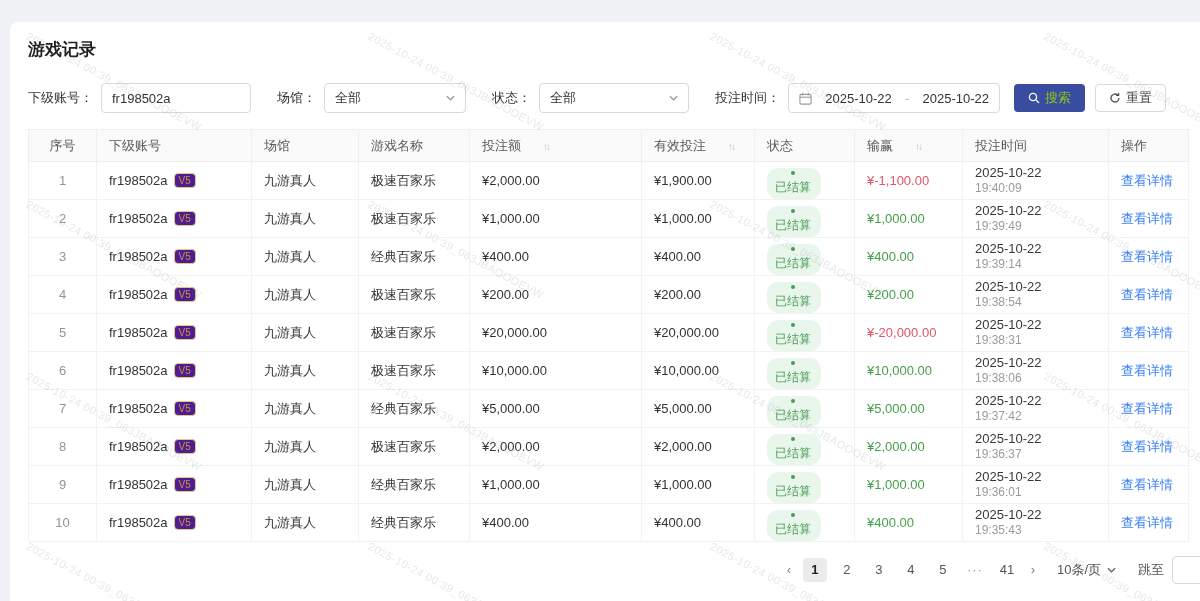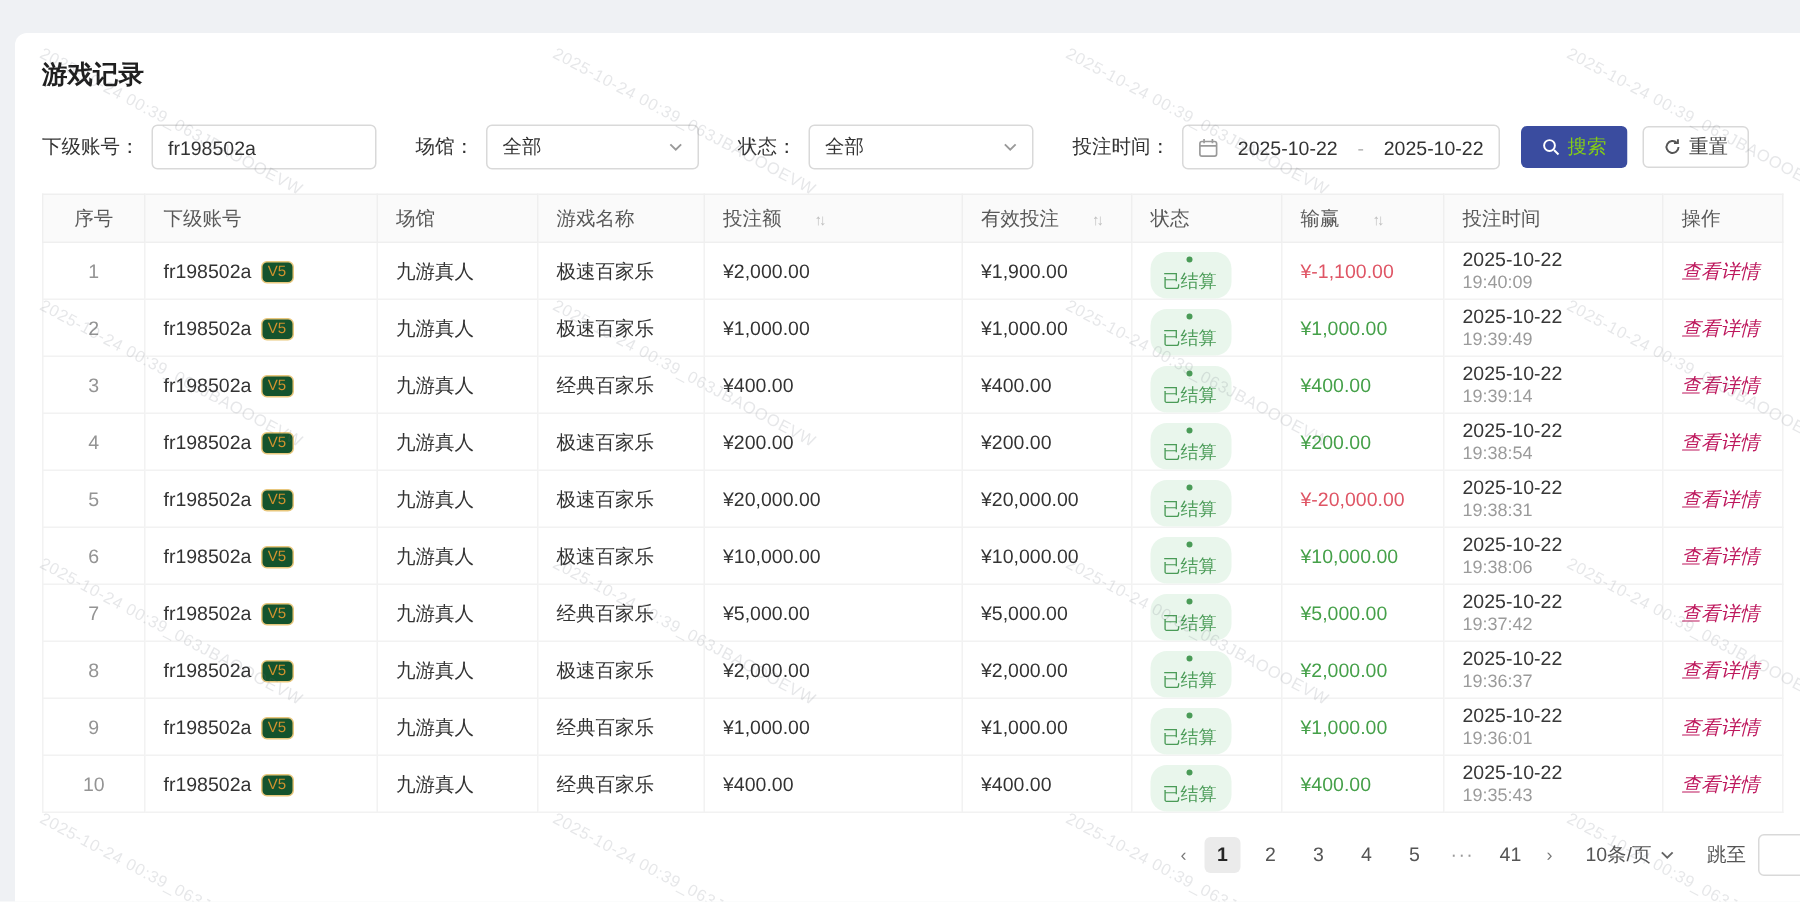--- a/index.html
+++ b/index.html
@@ -58,35 +58,35 @@
   thead th:first-child { border-left: 1px solid #efefef; text-align: center; }
   tbody td {
     height: 38px; padding: 0 12px; text-align: left;
     border: 1px solid #f2f2f2; border-left: none; border-top: none;
     color: #333; background: #fff;
   }
   tbody td:first-child { border-left: 1px solid #f2f2f2; text-align: center; color: #949494; }
   .sort-icon { color: #bfbfbf; font-size: 10px; letter-spacing: -2px; margin-left: 22px; cursor: pointer; }
   .lvl-badge {
     display: inline-block; margin-left: 6px;
-    font-size: 10px; color: #d0922f; background: #14532d;
+    font-size: 10px; color: #d0922f; background: #4c1d95;
     border: 1px solid #e8c77d; border-radius: 4px;
     padding: 1px 4px; line-height: 11px; vertical-align: 1px;
   }
   .pill {
     display: inline-flex; align-items: center; gap: 4px;
     background: #e9f6ec; color: #4a9b57; border-radius: 11px;
     padding: 3px 10px 3px 8px; font-size: 12px; flex-direction: column;
   }
   .pill .dot { width: 4px; height: 4px; border-radius: 50%; background: #4a9b57; display: inline-block; }
   td .win-pos { color: #45a049; }
   td .win-neg { color: #df5565; }
   .d-date { color: #383838; line-height: 16px; }
   .d-time { color: #9b9b9b; font-size: 12px; line-height: 15px; }
-  .detail-link { color: #be185d; text-decoration: none; cursor: pointer; font-style: italic; }
+  .detail-link { color: #3b82f6; text-decoration: none; cursor: pointer; }
 
   
   .pagination {
     display: flex; align-items: center; justify-content: flex-end;
     margin-top: 14px; font-size: 13px; color: #555; gap: 8px;
     padding-right: 0;
   }
   .page-arrow { color: #777; padding: 0 4px; cursor: pointer; font-size: 12px; }
   .page-item {
     min-width: 24px; height: 24px; line-height: 24px; text-align: center;

